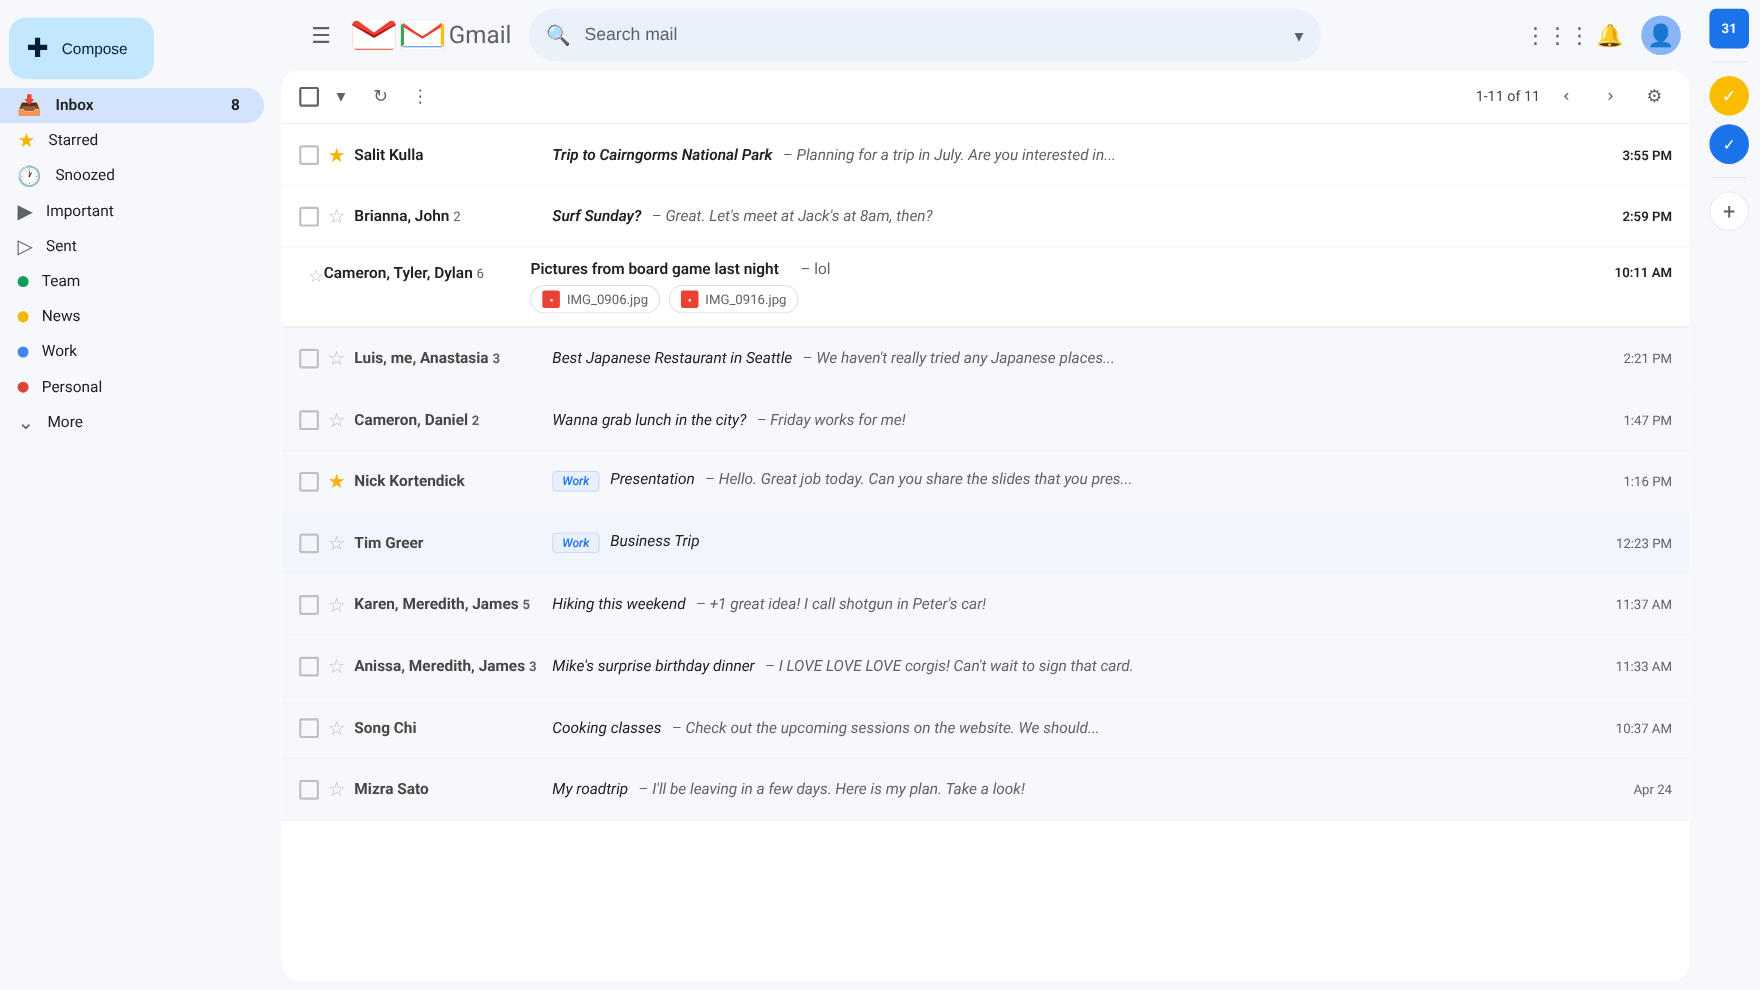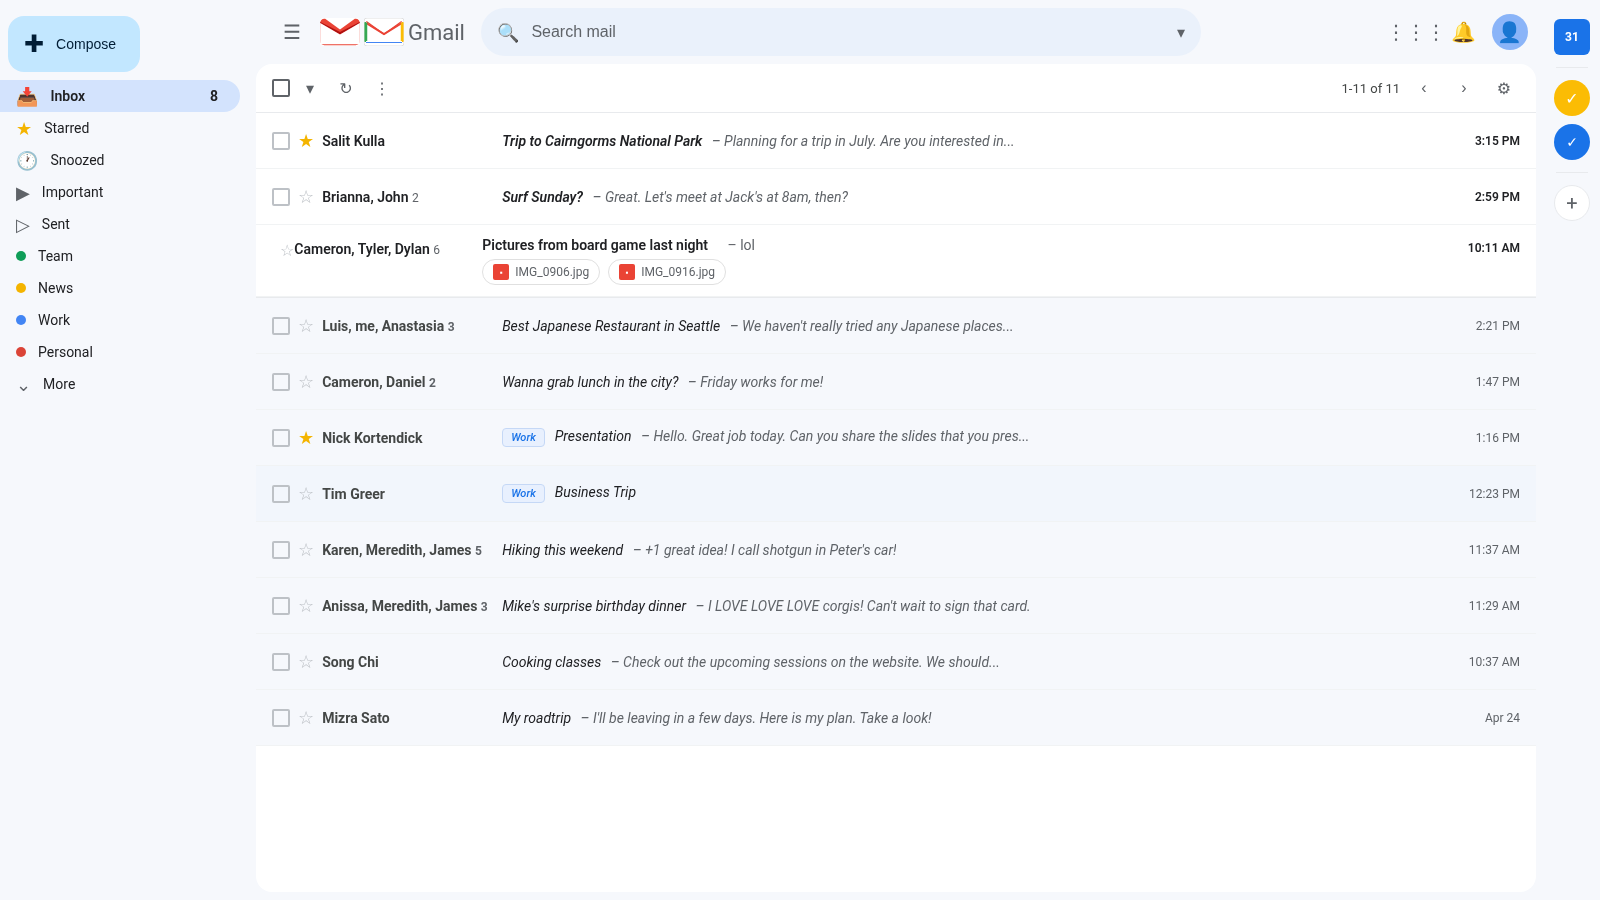--- a/index.html
+++ b/index.html
@@ -229,21 +229,21 @@
       <div class="email-list">
 
         <div class="email-row unread">
           <div class="row-checkbox"></div>
           <span class="row-star star-icon">★</span>
           <span class="sender">Salit Kulla</span>
           <div class="email-content">
             <span class="subject">Trip to Cairngorms National Park</span>
             <span class="snippet">&nbsp;– Planning for a trip in July. Are you interested in...</span>
           </div>
-          <span class="email-time unread">3:15 PM</span>
+          <span class="email-time unread">3:55 PM</span>
         </div>
 
         <div class="email-row unread">
           <div class="row-checkbox"></div>
           <span class="row-star star-icon-empty">☆</span>
           <span class="sender">Brianna, John <span style="font-weight:400; color:#5f6368; font-size:12px;">2</span></span>
           <div class="email-content">
             <span class="subject">Surf Sunday?</span>
             <span class="snippet">&nbsp;– Great. Let's meet at Jack's at 8am, then?</span>
           </div>
@@ -340,21 +340,21 @@
         </div>
 
         <div class="email-row read">
           <div class="row-checkbox"></div>
           <span class="row-star star-icon-empty">☆</span>
           <span class="sender read">Anissa, Meredith, James <span style="color:#5f6368; font-size:12px;">3</span></span>
           <div class="email-content">
             <span class="subject read">Mike's surprise birthday dinner</span>
             <span class="snippet">&nbsp;– I LOVE LOVE LOVE corgis! Can't wait to sign that card.</span>
           </div>
-          <span class="email-time">11:29 AM</span>
+          <span class="email-time">11:33 AM</span>
         </div>
 
         <div class="email-row read">
           <div class="row-checkbox"></div>
           <span class="row-star star-icon-empty">☆</span>
           <span class="sender read">Song Chi</span>
           <div class="email-content">
             <span class="subject read">Cooking classes</span>
             <span class="snippet">&nbsp;– Check out the upcoming sessions on the website. We should...</span>
           </div>
@@ -370,20 +370,20 @@
             <span class="snippet">&nbsp;– I'll be leaving in a few days. Here is my plan. Take a look!</span>
           </div>
           <span class="email-time">Apr 24</span>
         </div>
 
       </div>
     </div>
   </div>
 
   <div class="right-icons">
-    <div class="right-icon-rect" style="font-size:12px; font-weight:700; background:#1a73e8; color:white; border-radius:6px; width:36px; height:36px;margin-top:11px;">31</div>
+    <div class="right-icon-rect" style="font-size:12px; font-weight:700; background:#1a73e8; color:white; border-radius:6px; width:36px; height:36px;">31</div>
     <div class="divider-h"></div>
     <div class="right-icon" style="background:#fbbc04; border-radius:50%; width:36px; height:36px; color:white; display:flex; align-items:center; justify-content:center; font-size:16px;">✓</div>
     <div class="right-icon" style="background:#1a73e8; border-radius:50%; width:36px; height:36px; color:white; display:flex; align-items:center; justify-content:center; font-size:14px;">✓</div>
     <div class="divider-h"></div>
     <div class="add-icon-right">+</div>
   </div>
 </div>
 
 </body></html>

